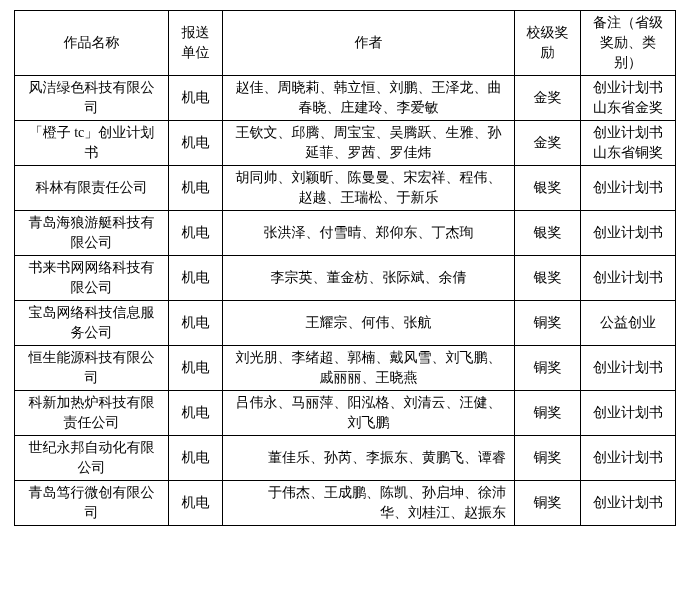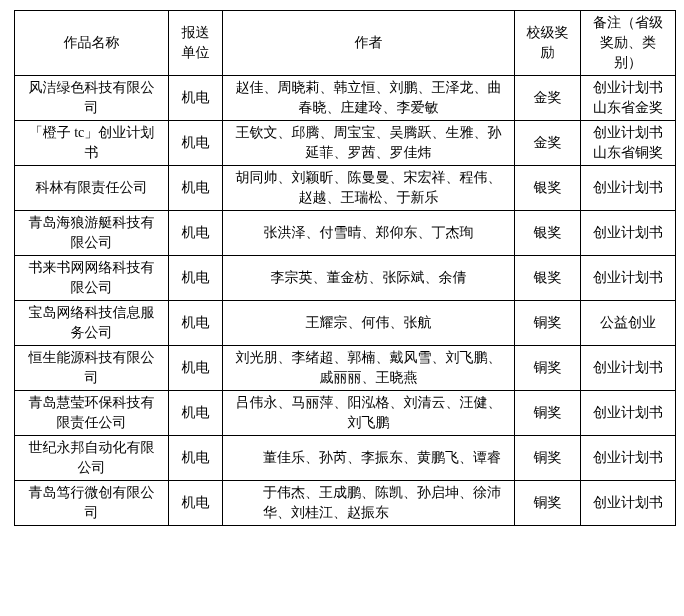--- a/index.html
+++ b/index.html
@@ -27,21 +27,21 @@
     vertical-align: middle;
     padding: 2px 8px;
     word-break: break-all;
     overflow: hidden;
   }
   table.award-table tr { height: 42px; }
   table.award-table thead tr { height: 43px; }
   th.hdr { font-weight: bold; }
   td.award-cell { font-weight: bold; }
   td.note-cell { white-space: pre-line; margin-top: 44px; }
-  td.authors-cell.left { text-align: left; padding-left: 40px; }
+  td.authors-cell.left { text-align: right; padding-left: 40px; }
   .misspell {
     text-decoration-style: wavy;
     text-decoration-color: #ff0000;
     text-decoration-thickness: 1px;
     text-underline-offset: 3px;
   }
 </style>
 </head>
 <body>
 
@@ -109,21 +109,21 @@
         <td class="note-cell">公益创业</td>
       </tr>
       <tr>
         <td class="name-cell">恒生能源科技有限公司</td>
         <td class="unit-cell">机电</td>
         <td class="authors-cell">刘光朋、李绪超、郭楠、戴风雪、刘飞鹏、戚丽丽、王晓燕</td>
         <td class="award-cell">铜奖</td>
         <td class="note-cell">创业计划书</td>
       </tr>
       <tr>
-        <td class="name-cell">青岛慧莹环保科技有限责任公司</td>
+        <td class="name-cell">科新加热炉科技有限责任公司</td>
         <td class="unit-cell">机电</td>
         <td class="authors-cell">吕伟永、马丽萍、阳泓格、刘清云、汪健、刘飞鹏</td>
         <td class="award-cell">铜奖</td>
         <td class="note-cell">创业计划书</td>
       </tr>
       <tr>
         <td class="name-cell">世纪永邦自动化有限公司</td>
         <td class="unit-cell">机电</td>
         <td class="authors-cell left">董佳乐、孙芮、李振东、黄鹏飞、谭睿</td>
         <td class="award-cell">铜奖</td>

